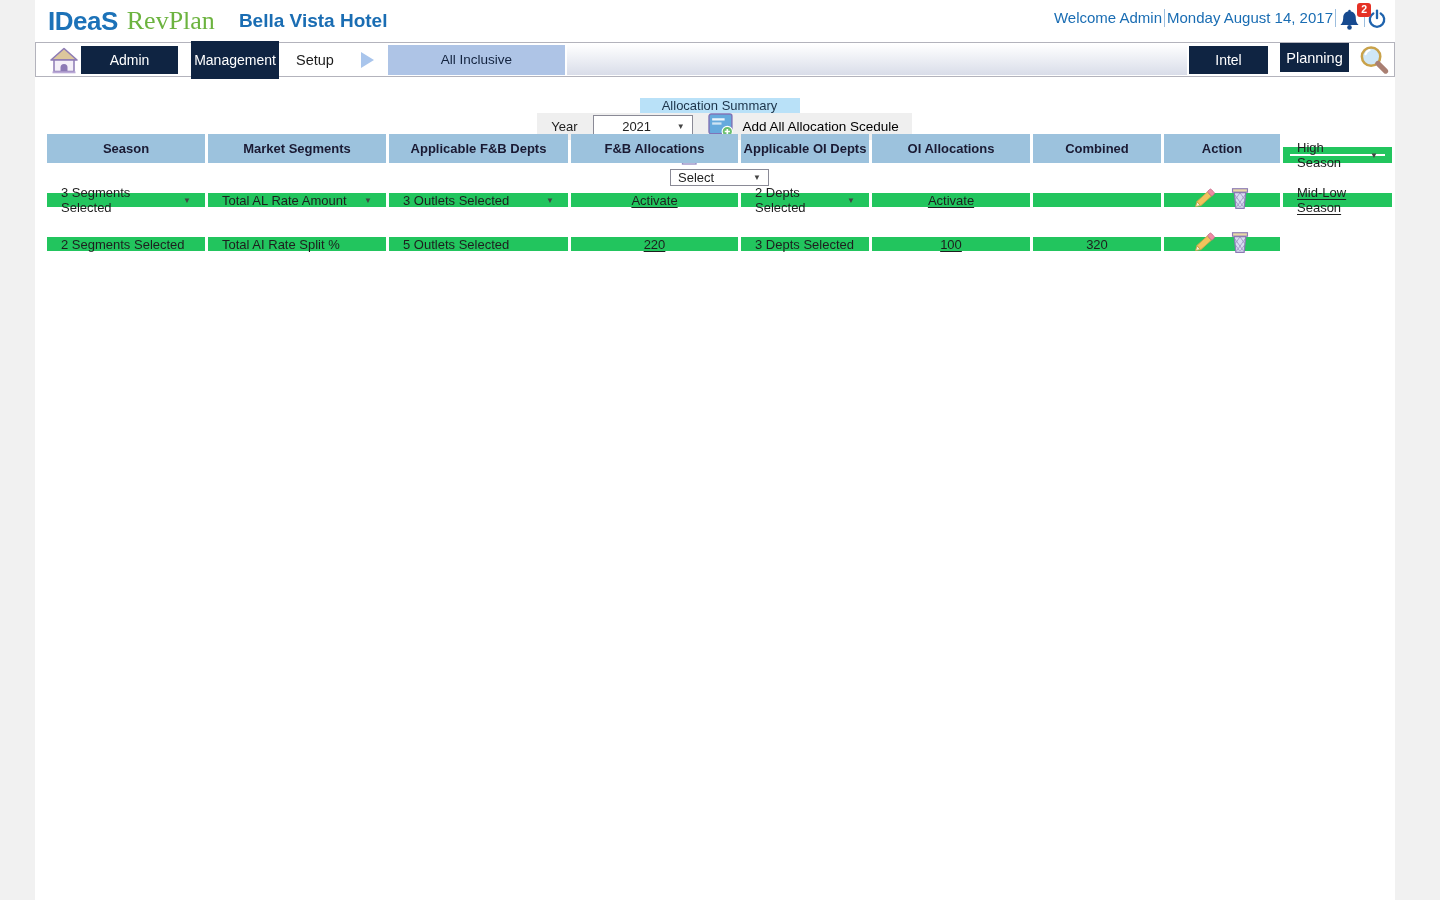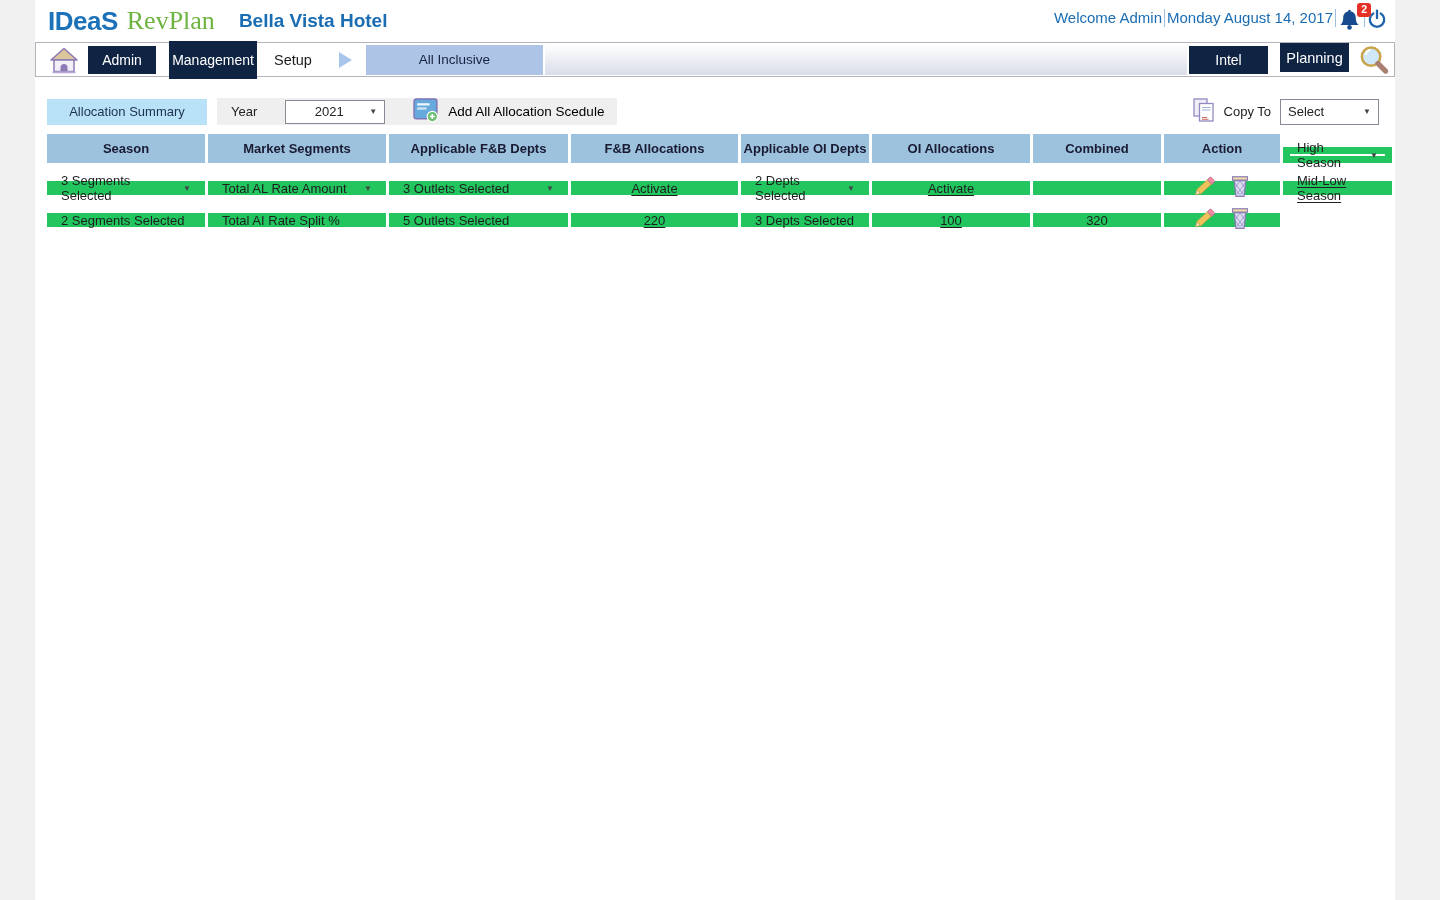--- a/index.html
+++ b/index.html
@@ -35,21 +35,21 @@
   .nav {
     height:35px; border:1px solid #b3b3bc; background:#fff;
     display:flex; align-items:center;
   }
   .home-wrap { margin-left:12px; width:32px; height:30px; cursor:pointer; }
   .btn-navy {
     background:#0f2442; color:#fff; font-size:14px;
     display:flex; align-items:center; justify-content:center;
     height:28px; cursor:pointer;
   }
-  .btn-admin { width:68px; margin-left:8px; }
+  .btn-admin { width:97px; margin-left:1px; }
   .btn-management { width:88px; height:38px; margin-left:13px; }
   .setup-label { margin-left:17px; font-size:14.5px; color:#1c1c1c; cursor:pointer; }
   .crumb-arrow {
     margin-left:27px; width:0; height:0;
     border-left:13px solid #a9c5ec;
     border-top:8px solid transparent;
     border-bottom:8px solid transparent;
   }
   .btn-module {
     margin-left:14px; width:177px; height:30px;
@@ -58,46 +58,46 @@
   }
   .crumb-strip {
     flex:1 1 auto; align-self:stretch; margin:1px 2px;
     background:linear-gradient(#ffffff, #d9dde9);
   }
   .btn-intel { width:79px; }
   .btn-planning { width:69px; height:29px; margin-left:12px; font-size:14.5px; transform:translateY(-2px); }
   .magnifier-wrap { margin:0 5px 0 9px; width:31px; height:31px; cursor:pointer; }
 
   
-  .toolbar { margin-top:21px; height:27px; display:flex; align-items:center; padding:0 16px 0 12px; font-size:13px; }
+  .toolbar { margin-top:21px; height:27px; display:flex; align-items:center; padding:0 3px 0 12px; font-size:13px;flex-direction:column; }
   .title-box {
     width:160px; height:26px; background:#b9e1f8; color:#1c3349;
     display:flex; align-items:center; justify-content:center;
   }
-  .year-strip { margin-left:10px; height:27px; background:#efefef; display:flex; align-items:center; padding:0 13px 0 14px; gap:28px; }
+  .year-strip { margin-left:10px; height:27px; background:#efefef; display:flex; align-items:center; padding:0 13px 0 14px; gap:15px; }
   .select {
     background:#fff; border:1px solid #8a8a96; height:24px;
     display:flex; align-items:center; padding:0 7px; cursor:pointer;
   }
   .select .val { flex:1 1 auto; }
   .select.sel-year { width:100px;justify-content:space-between; }
   .select.sel-year .val { text-align:center; }
   .select.sel-copy { width:99px; height:26px; }
   .caret { font-size:8px; color:#444; margin-left:4px; }
   .add-btn { display:flex; align-items:center; gap:8px; cursor:pointer; font-size:13.5px; color:#000000; background:none; border:none; font-family:inherit; }
   .spacer { flex:1 1 auto; }
   .copy-group { display:flex; align-items:center; gap:8px; margin-right:9px; cursor:pointer; }
 
   
   .grid {
     margin:9px 3px 0 12px;
     display:grid;
     grid-template-columns:158px 178px 179px 167px 128px 158px 128px 116px 109px;
     grid-template-rows:29px 27px 27px;
-    gap:5px 3px;
+    gap:17px 3px;
     font-size:13px;
   }
   .th {
     background:#9cc2dd; color:#1a1a33; font-weight:bold;
     display:flex; align-items:center; justify-content:center;
   }
   .td {
     border:7px solid #22c55e; background:#fff; color:#1e1e1e;
     display:flex; align-items:center; padding:0 7px;margin-top:13px;
   }

